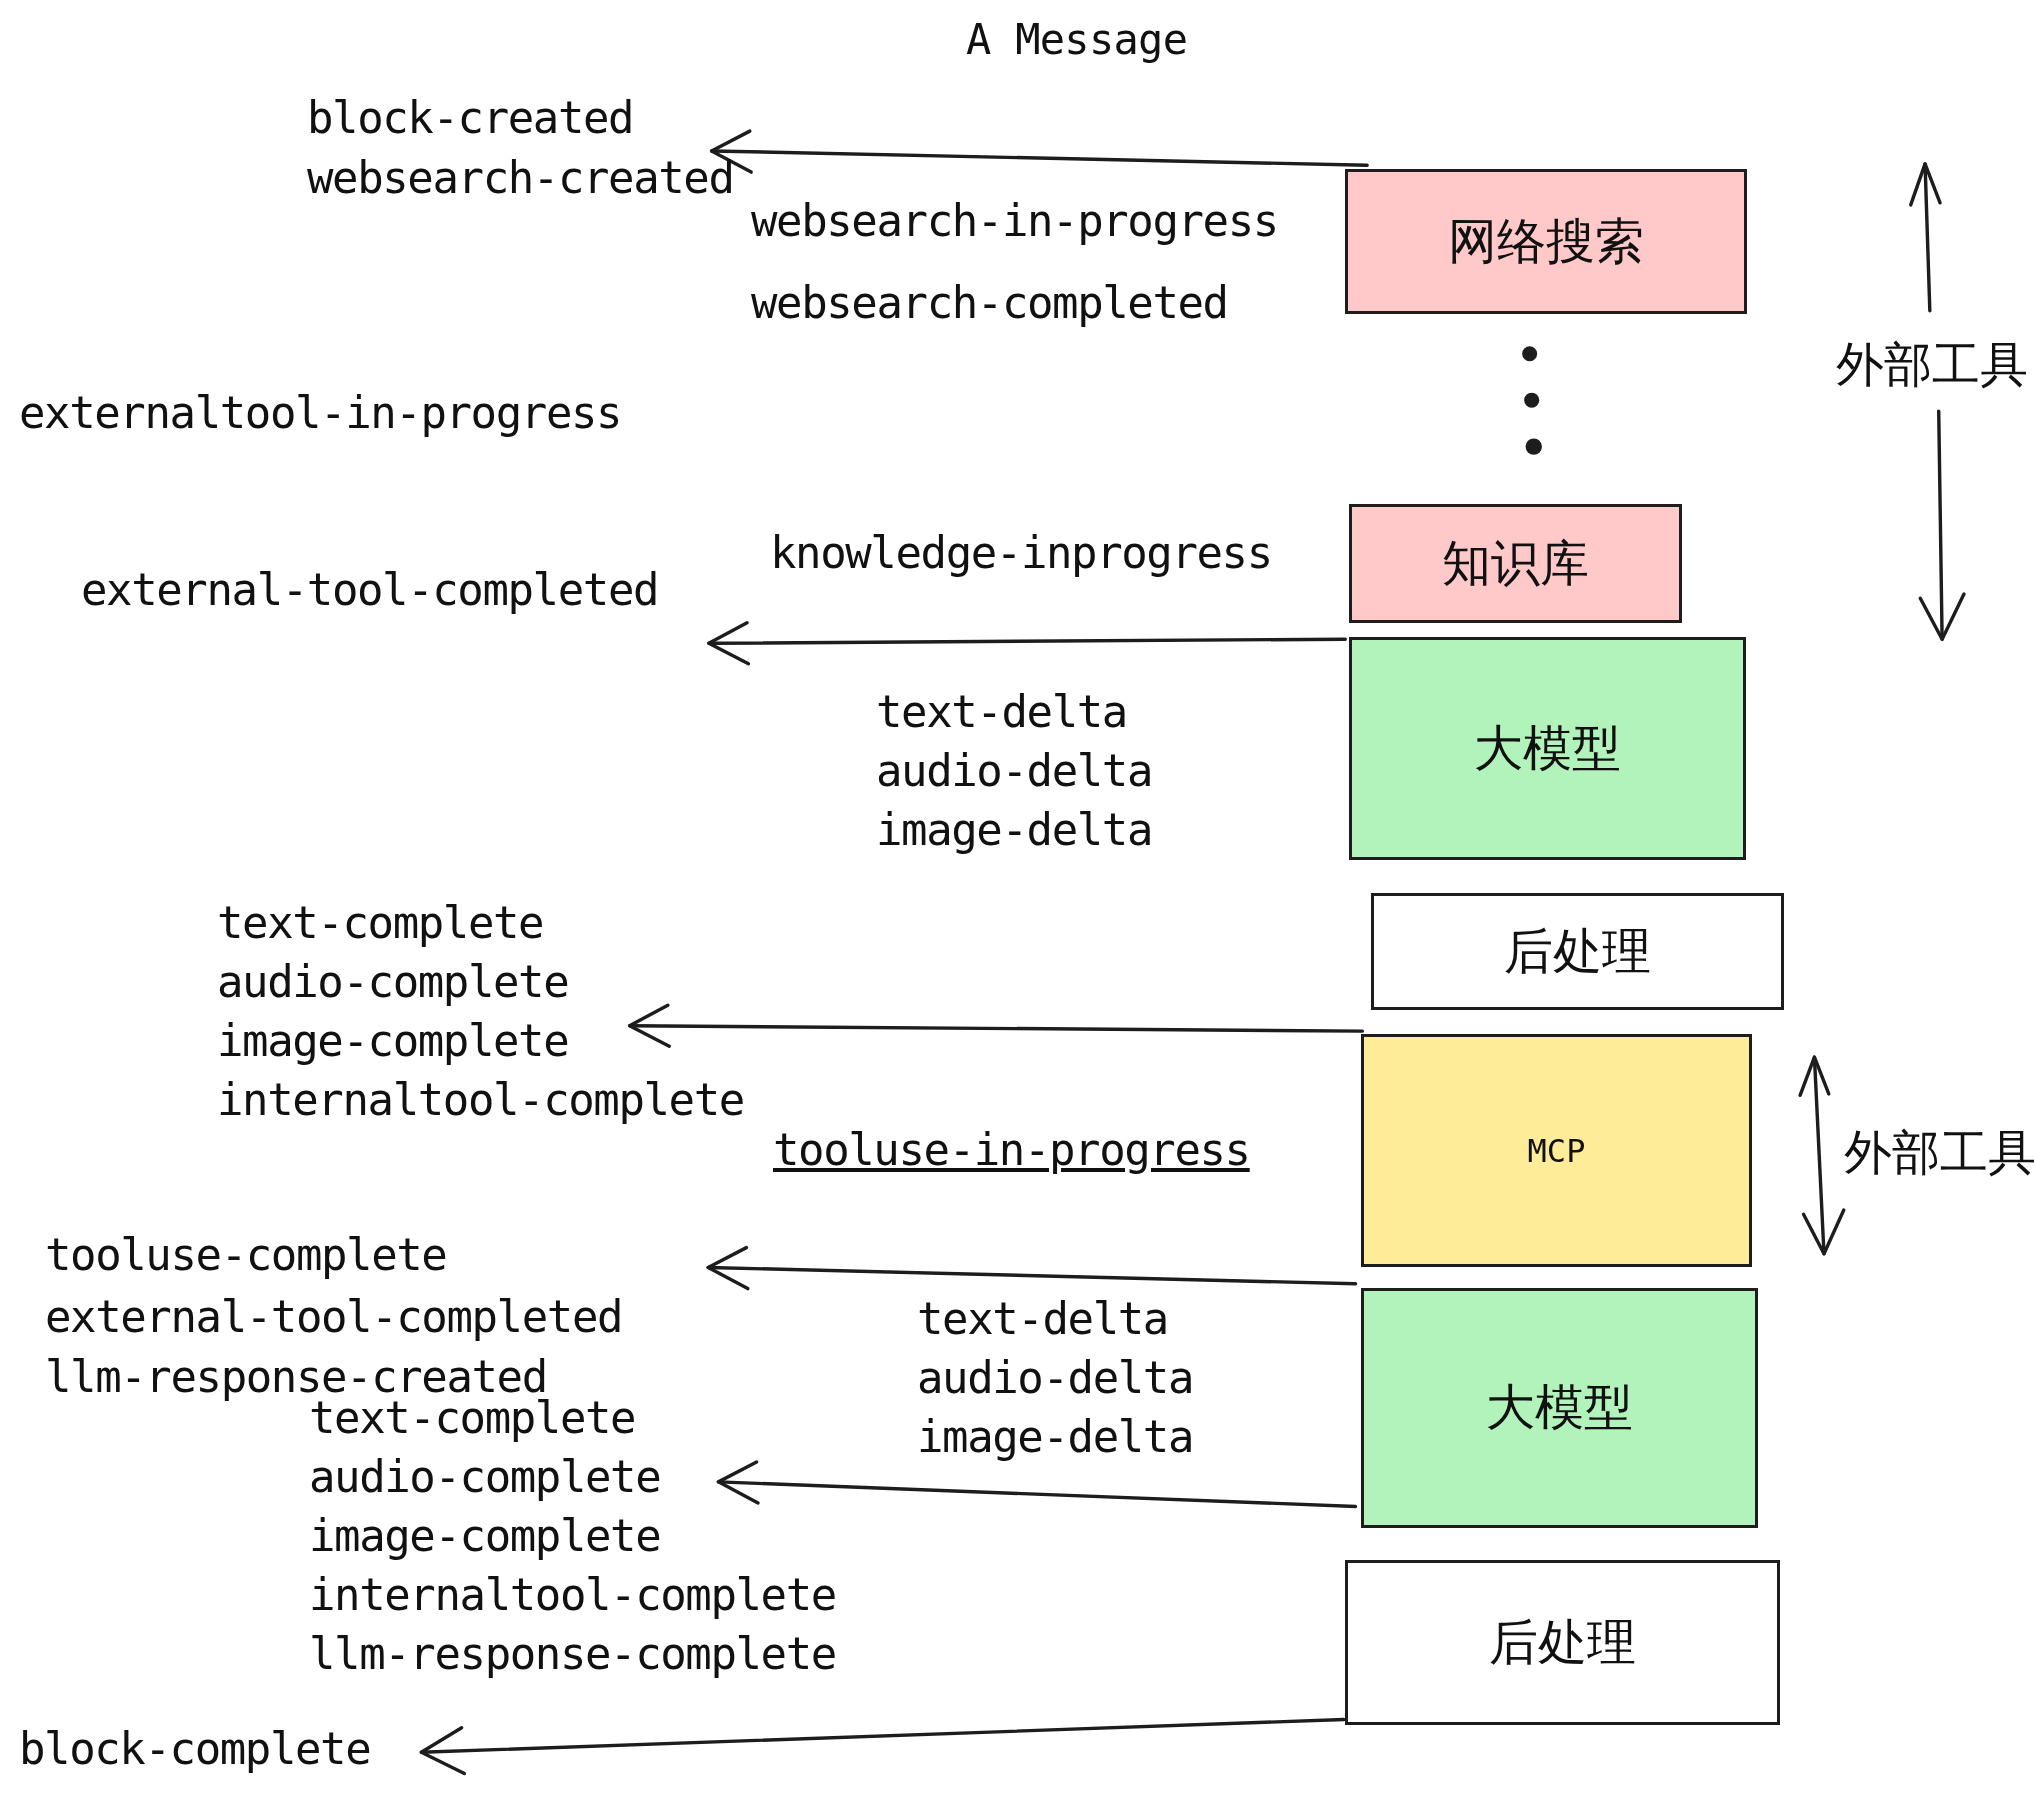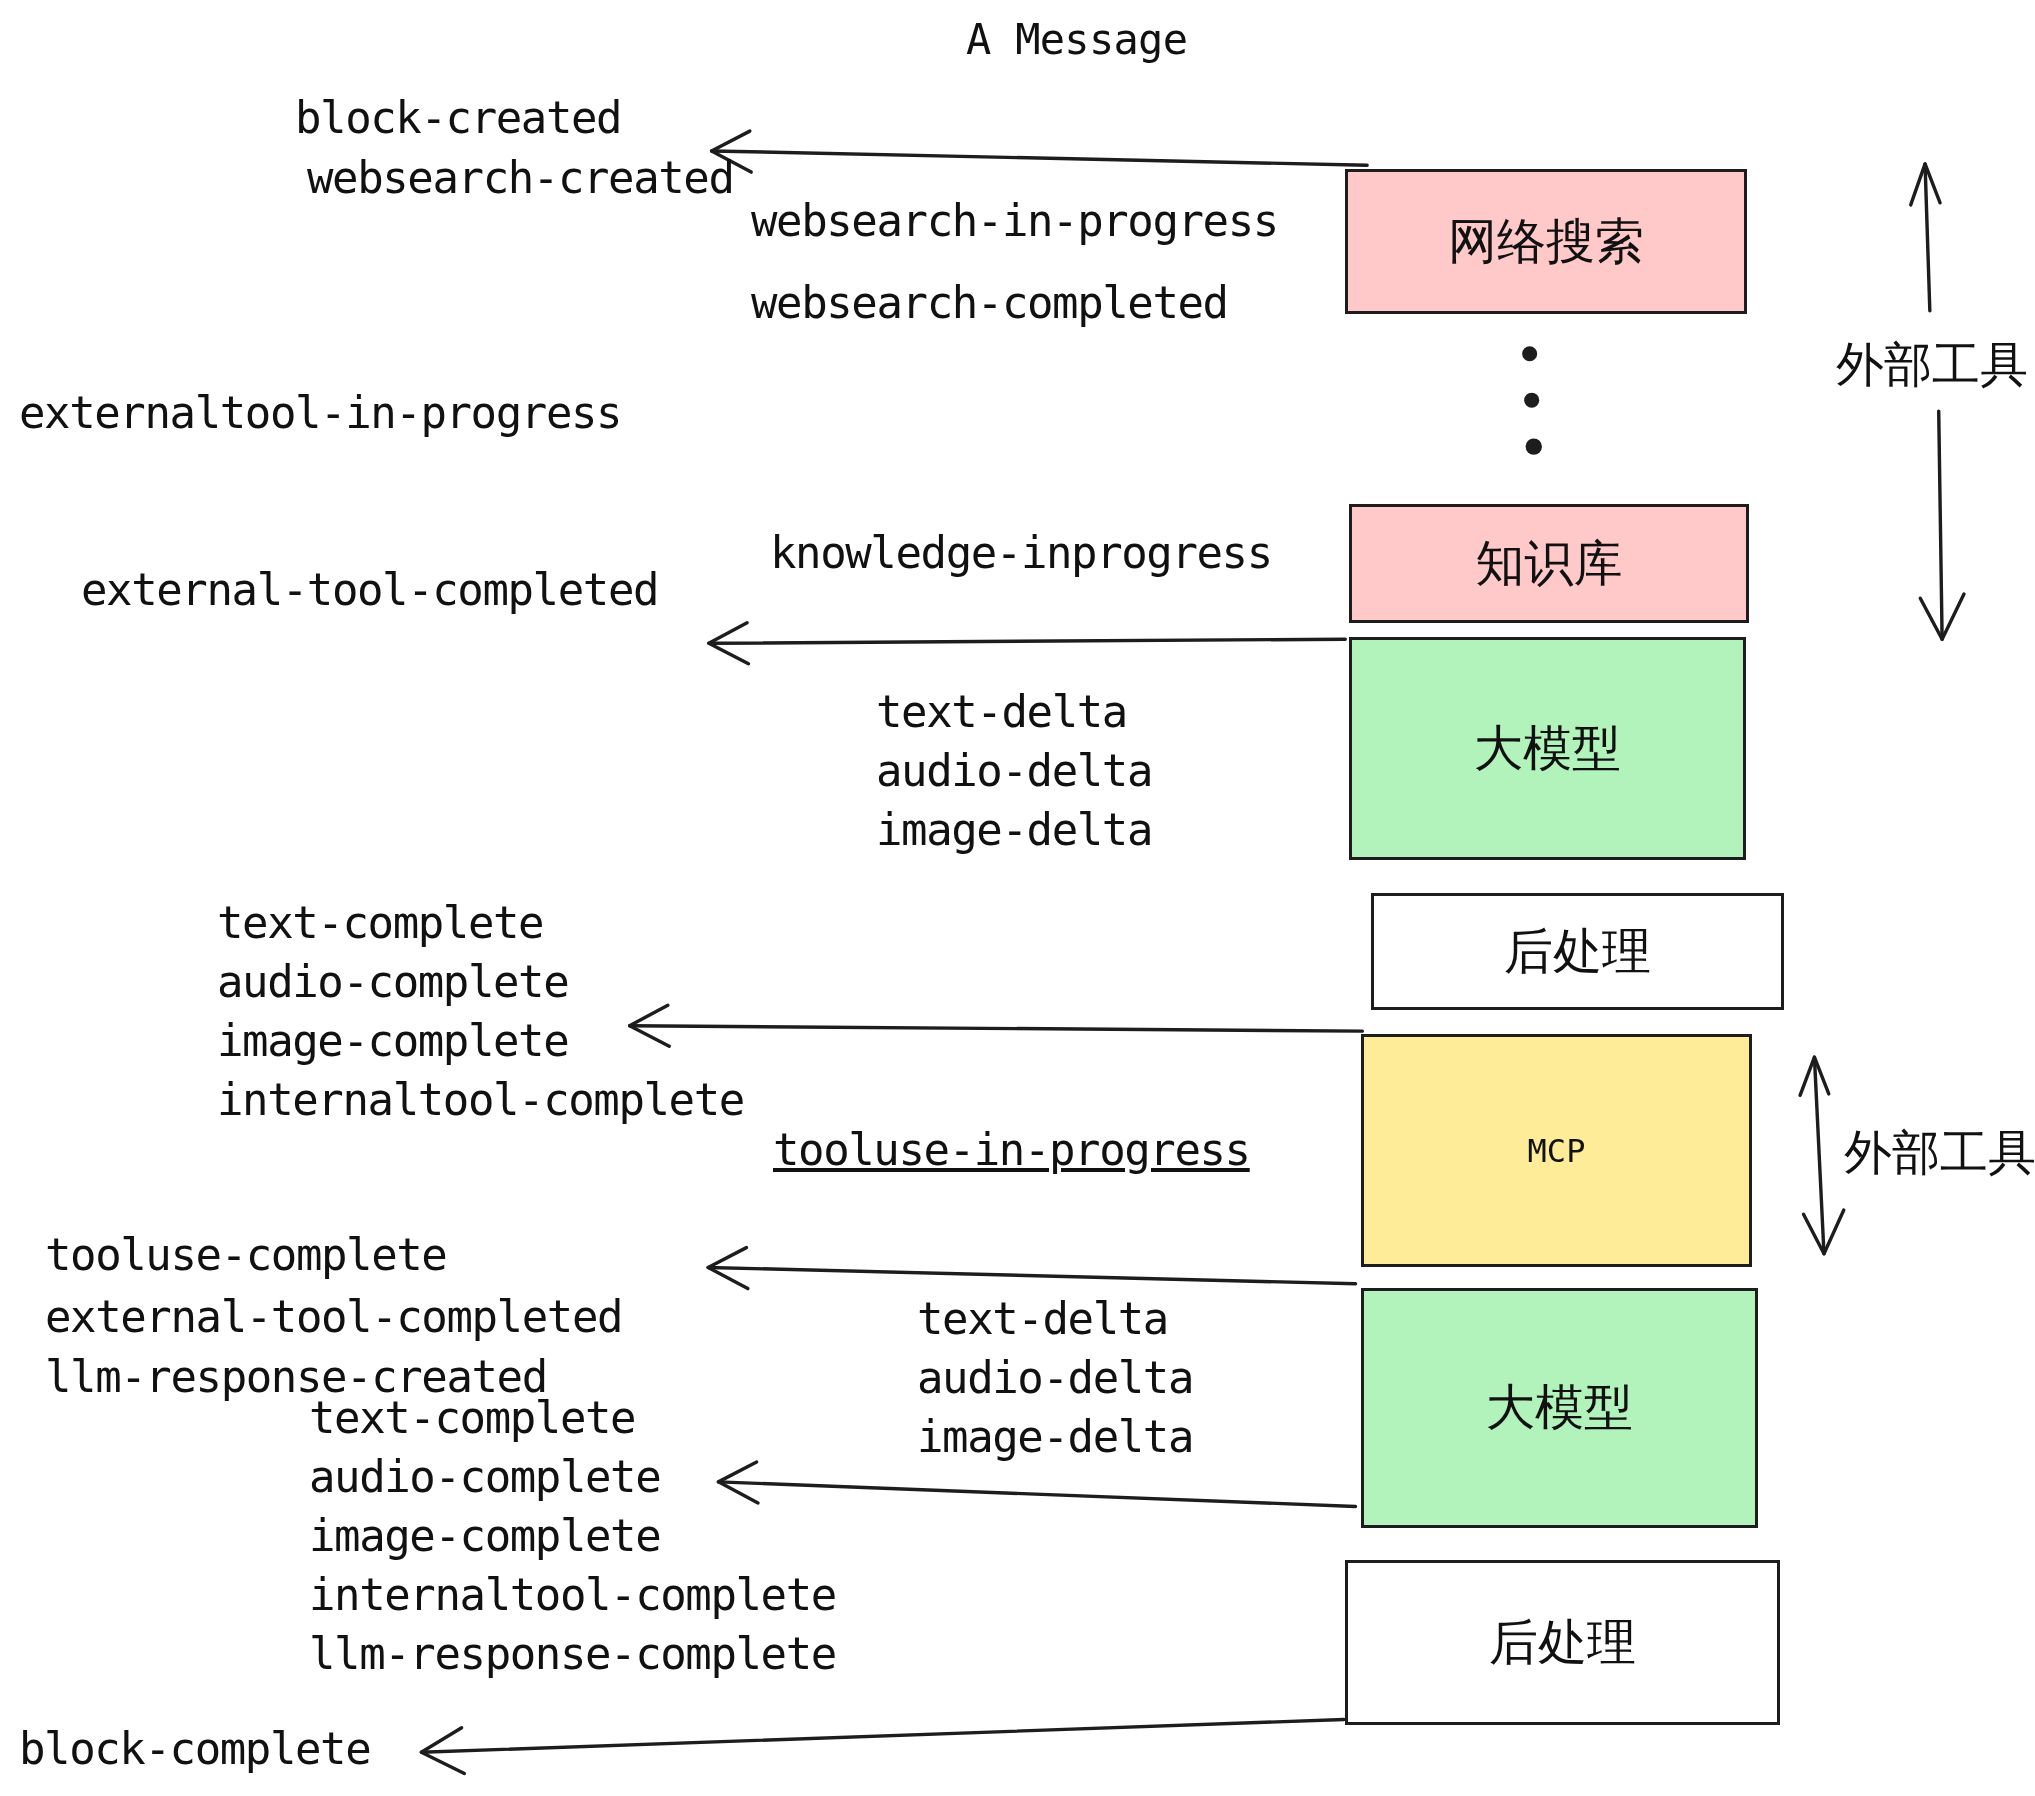--- a/index.html
+++ b/index.html
@@ -24,21 +24,21 @@
     position:absolute; left:966px; top:15px; font-size:42px; letter-spacing:-0.7px;
     font-family:"DejaVu Sans Mono", monospace;
   }
   .node{
     position:absolute; border:3.4px solid var(--stroke); box-sizing:border-box;
     display:flex; align-items:center; justify-content:center;
   }
   .node span{font-size:49px; font-family:"DejaVu Sans", sans-serif;}
   .node.mono span{font-size:32px; font-family:"DejaVu Sans Mono", monospace;}
   .node-websearch{left:1345px; top:169px;  width:402px; height:145px; background:var(--pink);}
-  .node-knowledge{left:1349px; top:504px;  width:400px; height:119px; background:var(--pink);}
+  .node-knowledge{left:1349px; top:504px;  width:333px; height:119px; background:var(--pink);}
   .node-llm1     {left:1349px; top:637px;  width:397px; height:223px; background:var(--green);}
   .node-post1    {left:1371px; top:893px; width:413px; height:117px; background:var(--white);}
   .node-mcp      {left:1361px; top:1034px; width:391px; height:233px; background:var(--yellow);}
   .node-llm2     {left:1361px; top:1288px; width:397px; height:240px; background:var(--green);}
   .node-post2    {left:1345px; top:1560px; width:435px; height:165px; background:var(--white);}
   .side-label{
     position:absolute; font-size:48px; white-space:nowrap;
     font-family:"DejaVu Sans", sans-serif;
   }
 </style>
@@ -112,21 +112,21 @@
   <div class="node node-llm2">
     <span>大模型</span>
   </div>
   <div class="node node-post2">
     <span>后处理</span>
   </div>
 
   <div class="side-label" style="left:1836px; top:333px;">外部工具</div>
   <div class="side-label" style="left:1844px; top:1121px;">外部工具</div>
 
-  <div class="evt" style="left:295px; top:96px;">block-created</div>
+  <div class="evt" style="left:307px; top:96px;">block-created</div>
   <div class="evt" style="left:307px; top:156px;">websearch-created</div>
   <div class="evt" style="left:751px; top:199px;">websearch-in-progress</div>
   <div class="evt" style="left:751px; top:281px;">websearch-completed</div>
   <div class="evt" style="left:19px; top:391px;">externaltool-in-progress</div>
   <div class="evt" style="left:770px; top:531px;">knowledge-inprogress</div>
   <div class="evt" style="left:81px; top:568px;">external-tool-completed</div>
 
   <div class="evt-group" style="left:876px; top:682px;">
     <div>text-delta</div>
     <div>audio-delta</div>

